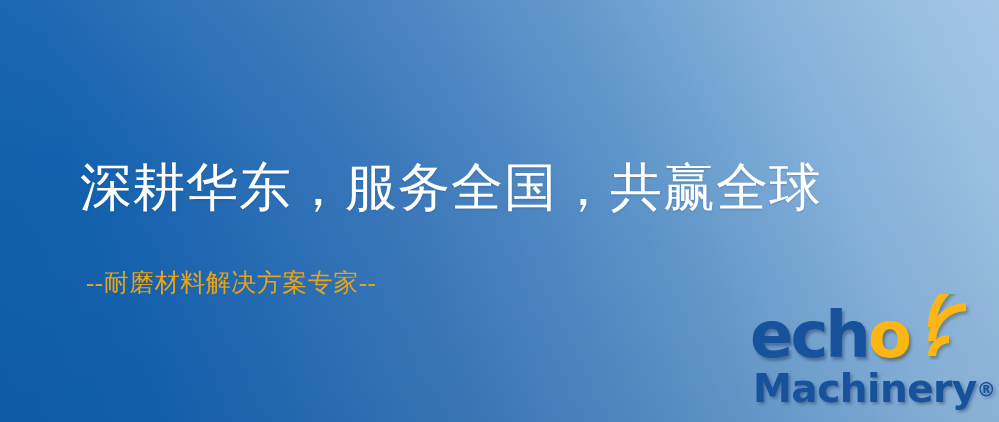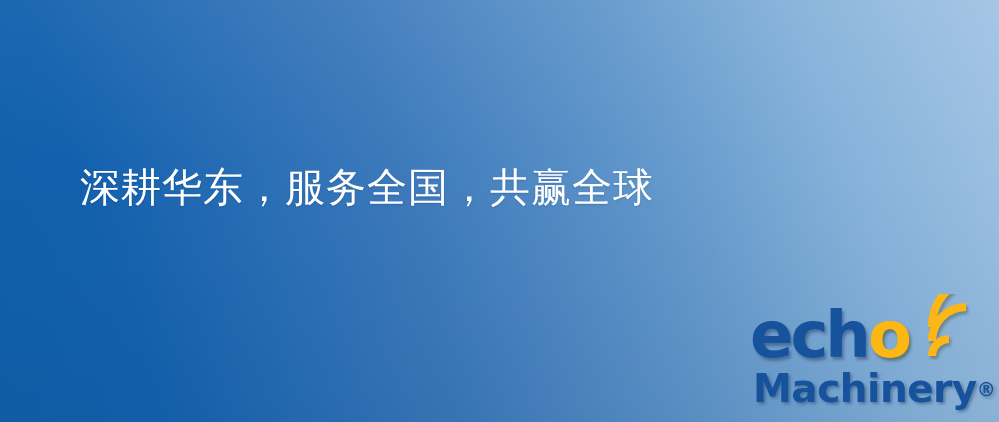--- a/index.html
+++ b/index.html
@@ -26,21 +26,21 @@
     background: linear-gradient(180deg, rgba(255,255,255,0.045) 0%, rgba(255,255,255,0.0) 38%, rgba(0,0,0,0.035) 100%);
     pointer-events: none;
   }
 
   .headline {
     position: absolute;
     left: 80px;
     top: 155px;
     color: #ffffff;
     font-family: "Liberation Serif", "DejaVu Serif", serif;
-    font-size: 40px;
+    font-size: 52px;
     line-height: 66px;
     letter-spacing: 1px;
     white-space: nowrap;
     font-weight: 400;
     text-shadow: 0 1px 2px rgba(10,50,95,0.22);
     z-index: 3;
   }
 
   .subtitle {
     position: absolute;
@@ -114,20 +114,21 @@
     letter-spacing: 0;
   }
 </style>
 </head>
 <body>
 
 <div class="banner">
 
   <div class="headline">深耕华东，服务全国，共赢全球</div>
 
+  <div class="subtitle">--耐磨材料解决方案专家--</div>
 
   <div class="logo">
 
     <div class="logo-wordmark"><span>ech</span><span class="gold-o">o</span></div>
 
     <svg class="logo-waves" viewBox="0 0 76 66">
       <defs>
         <filter id="wsh" x="-30%" y="-30%" width="170%" height="170%">
           <feDropShadow dx="2" dy="3" stdDeviation="1.6" flood-color="#3c4f2a" flood-opacity="0.42"></feDropShadow>
         </filter>

